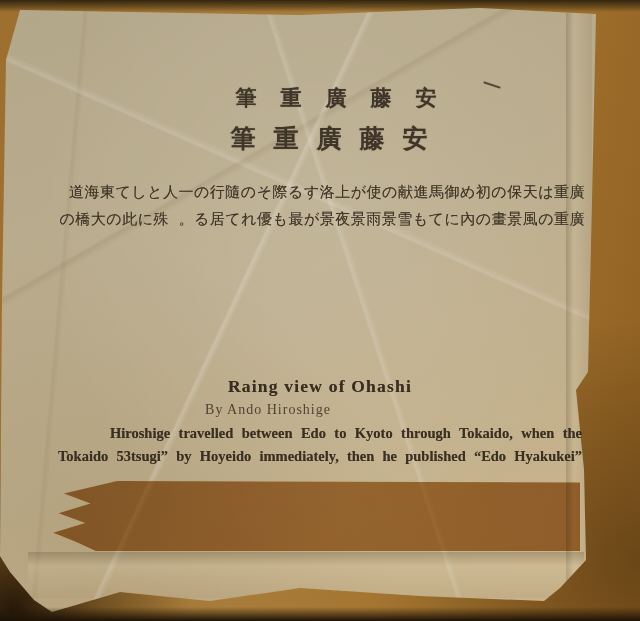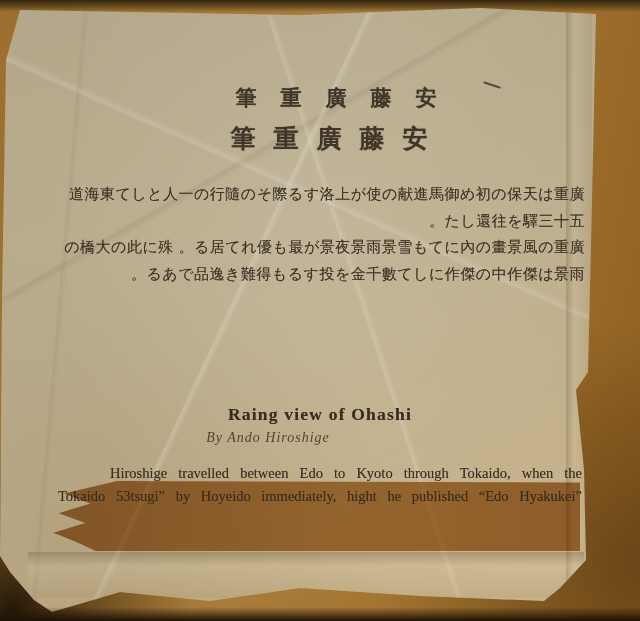--- a/index.html
+++ b/index.html
@@ -55,48 +55,48 @@
     opacity:.85;
     mix-blend-mode:multiply;
   }
   .pen-mark{
     position:absolute;left:483px;top:84px;width:18px;height:2px;
     background:rgba(52,42,30,.75);
     transform:rotate(18deg);border-radius:2px;
   }
   
   .content{position:absolute;inset:0;color:rgba(58,48,36,.92);}
-  .jp{font-family:Liberation Sans, sans-serif;}
+  .jp{font-family:Liberation Mono, monospace;}
   .jp-title{position:absolute;left:120px;top:0;width:400px;text-align:center;}
   .jp-title-line1{
     position:absolute;left:4px;top:84px;width:400px;
     font-size:21px;font-weight:bold;letter-spacing:24px;padding-left:24px;
     white-space:nowrap;text-shadow:0 0 1px rgba(70,58,42,.55);
   }
   .jp-title-line2{
     position:absolute;left:0;top:122px;width:400px;
     font-size:25px;font-weight:bold;letter-spacing:18px;padding-left:18px;
     white-space:nowrap;text-shadow:0 0 1px rgba(70,58,42,.55);
   }
   .jp-para{
     position:absolute;left:50px;top:181px;width:535px;
     font-size:15px;line-height:26.5px;letter-spacing:.5px;
   }
   .jp-line{text-align:right;white-space:nowrap;text-shadow:0 0 .6px rgba(70,58,42,.6);}
   .en{position:absolute;left:58px;top:376px;width:524px;}
   .en-heading{
     text-align:center;font-size:17.5px;font-weight:bold;letter-spacing:1.2px;
-    color:rgba(52,42,30,.95);text-shadow:0 0 .6px rgba(60,48,34,.6);margin-top:28px;
+    color:rgba(52,42,30,.95);text-shadow:0 0 .6px rgba(60,48,34,.6);
   }
   .en-byline{
     position:relative;left:110px;width:200px;text-align:center;
-    font-style:italic;font-size:14px;letter-spacing:1px;margin-top:5px;
+    font-size:14px;letter-spacing:1px;margin-top:5px;
     color:rgba(62,52,38,.88);
   }
-  .en-para{margin-top:16px;font-size:14.5px;line-height:23px;color:rgba(52,43,31,.93);}
+  .en-para{margin-top:4px;font-size:14.5px;line-height:23px;color:rgba(52,43,31,.93);font-weight:bold;}
   .en-line{
     text-align:justify;text-align-last:justify;word-spacing:2px;
     text-shadow:0 0 .6px rgba(60,48,34,.55);white-space:normal;height:23px;overflow:visible;
   }
   .en-line.first{text-indent:52px;}
   .en-line.last{text-align-last:justify;}
 </style>
 </head>
 <body>
 
@@ -115,30 +115,28 @@
 
   <div class="content">
 
     <div class="jp jp-title">
       <div class="jp-title-line1">筆重廣藤安</div>
       <div class="jp-title-line2">筆重廣藤安</div>
     </div>
 
     <div class="jp jp-para">
       <div class="jp-line">道海東てしと人一の行隨のそ際るす洛上が使の献進馬御め初の保天は重廣</div>
-      <div class="jp-line">。たし還往を驛三十五</div>
       <div class="jp-line">の橋大の此に殊 。る居てれ優も最が景夜景雨景雪もてに內の畫景風の重廣</div>
-      <div class="jp-line">。るあで品逸き難得もるす投を金千數てしに作傑の中作傑は景雨</div>
     </div>
 
     <div class="en">
       <div class="en-heading">Raing view of Ohashi</div>
       <div class="en-byline">By Ando Hiroshige</div>
       <div class="en-para">
         <div class="en-line first">Hiroshige travelled between Edo to Kyoto through Tokaido, when the</div>
-        <div class="en-line">Tokaido 53tsugi” by Hoyeido immediately, hight he published “Edo Hyakukei”</div>
+        <div class="en-line">Tokaido 53tsugi” by Hoyeido immediately, then he published “Edo Hyakukei”</div>
       </div>
     </div>
 
   </div>
 
   <div class="edge-bottom"></div>
 </div>
 
 </body></html>

